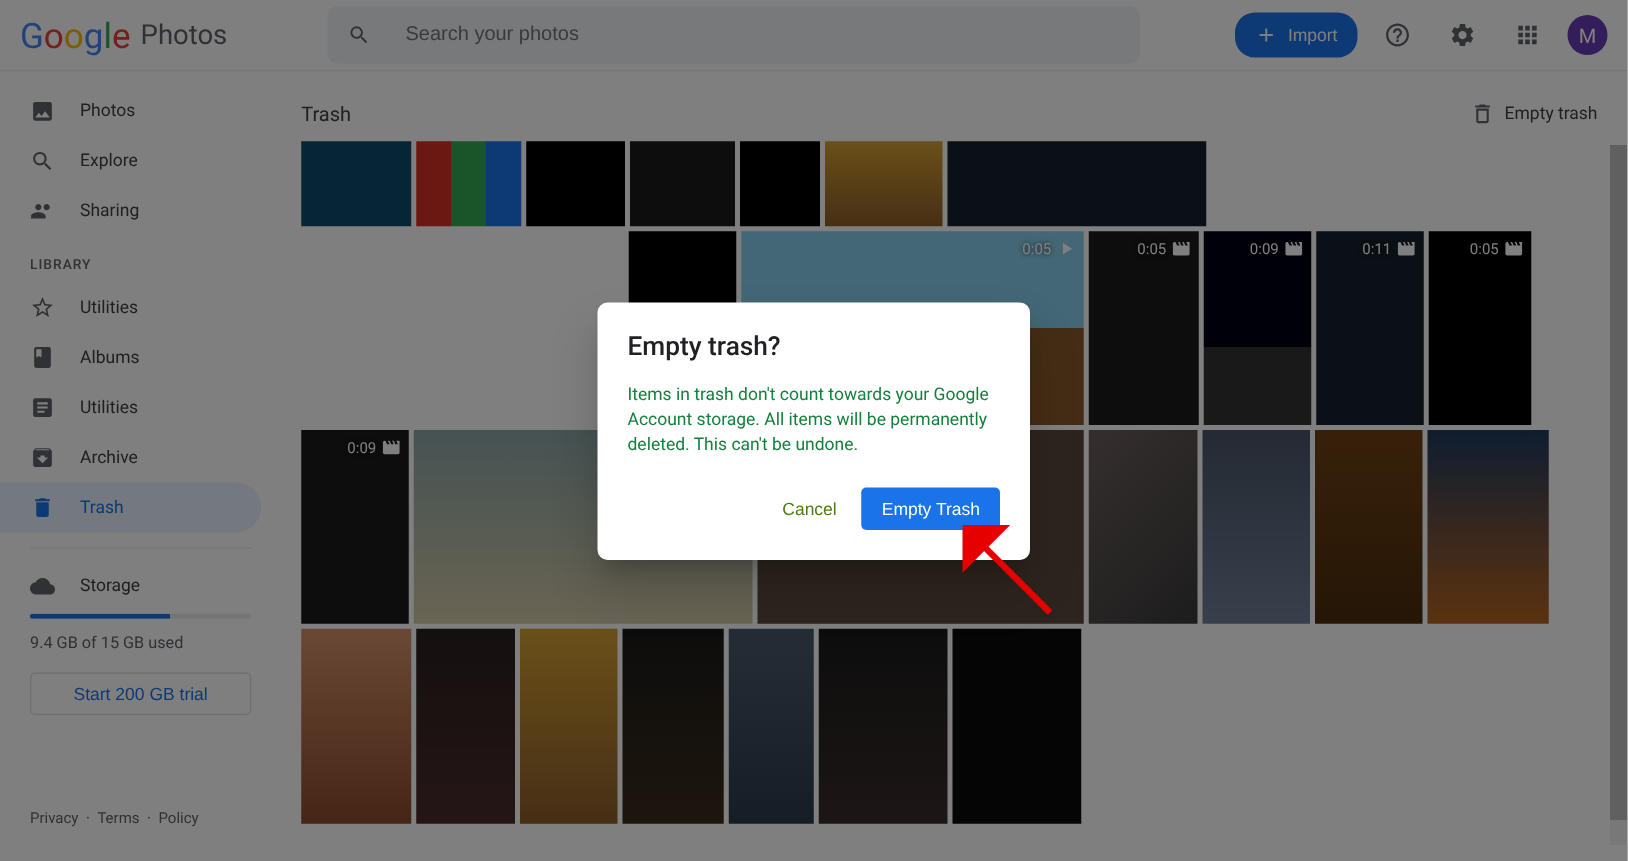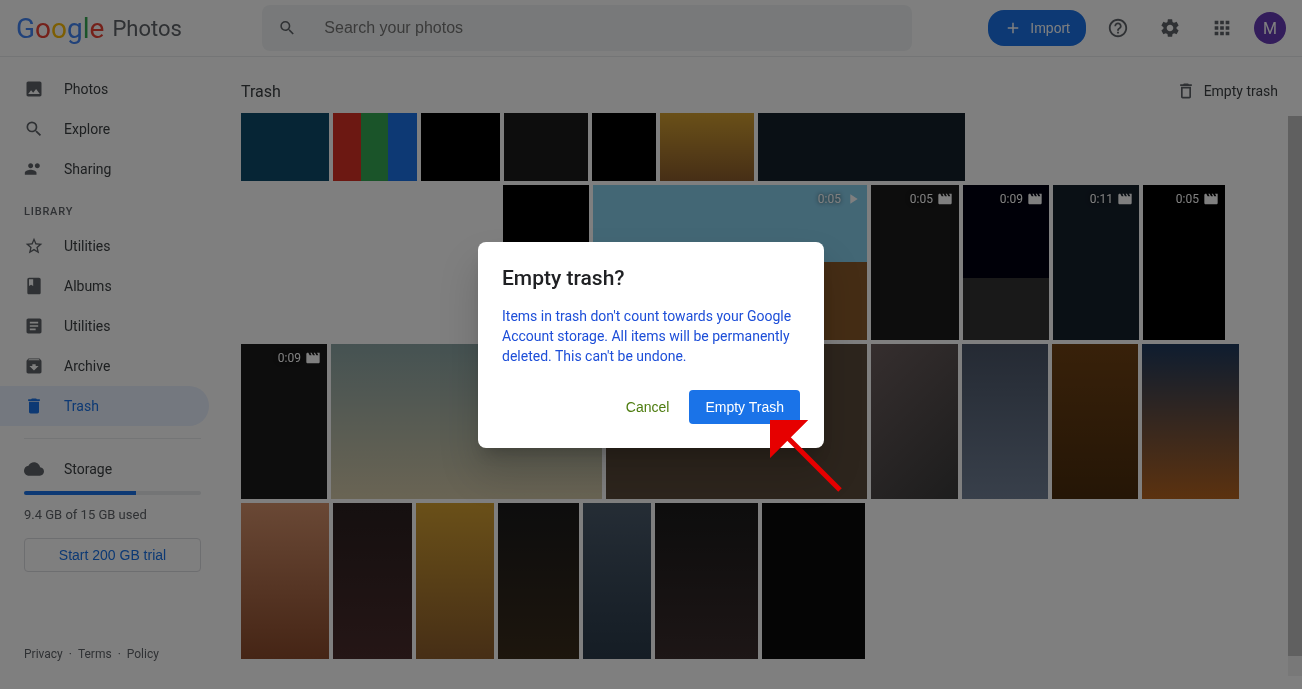--- a/index.html
+++ b/index.html
@@ -73,21 +73,21 @@
 .thumb.r4d { width: 81px; height: 156px; background: linear-gradient(#1a1a1a,#3a2c1a); }
 .thumb.r4e { width: 68px; height: 156px; background: linear-gradient(#4a5a6b,#2a3a4a); }
 .thumb.r4f { width: 103px; height: 156px; background: linear-gradient(#1a1a1a,#3a2c2c); }
 .thumb.r4g { width: 103px; height: 156px; background: #0a0a0a; }
 .video-badge { position: absolute; top: 6px; right: 6px; color: #fff; font-size: 12px; display: flex; align-items: center; gap: 4px; text-shadow: 0 0 4px rgba(0,0,0,0.8); }
 .video-badge svg { width: 16px; height: 16px; fill: #fff; }
 
 .overlay { position: absolute; inset: 0; background: rgba(0,0,0,0.5); display: flex; align-items: center; justify-content: center; z-index: 100; }
 .dialog { background: #fff; border-radius: 8px; width: 346px; padding: 24px; box-shadow: 0 11px 15px -7px rgba(0,0,0,.2),0 24px 38px 3px rgba(0,0,0,.14); position: relative; }
 .dialog h2 { font-size: 21px; font-weight: 500; color: #202124; margin-bottom: 16px; }
-.dialog p { font-size: 14px; color: #1d4ed8; line-height: 20px; margin-bottom: 24px; }
+.dialog p { font-size: 14px; color: #15803d; line-height: 20px; margin-bottom: 24px; }
 .dialog-actions { display: flex; justify-content: flex-end; gap: 8px; }
 .btn-text { background: transparent; border: none; color: #4d7c0f; font-size: 14px; font-weight: 500; padding: 8px 12px; cursor: pointer; border-radius: 4px; }
 .btn-primary { background: #1a73e8; border: none; color: #fff; font-size: 14px; font-weight: 500; padding: 9px 16px; cursor: pointer; border-radius: 4px; }
 
 .arrow-annotation { position: absolute; top: 420px; left: 770px; z-index: 200; pointer-events: none; }
 
 .scrollbar-track { position: absolute; right: 0; top: 116px; width: 14px; height: 560px; background: #f1f1f1; }
 .scrollbar-thumb { width: 14px; height: 540px; background: #c1c1c1; border-radius: 0; }
 </style>
 </head>

